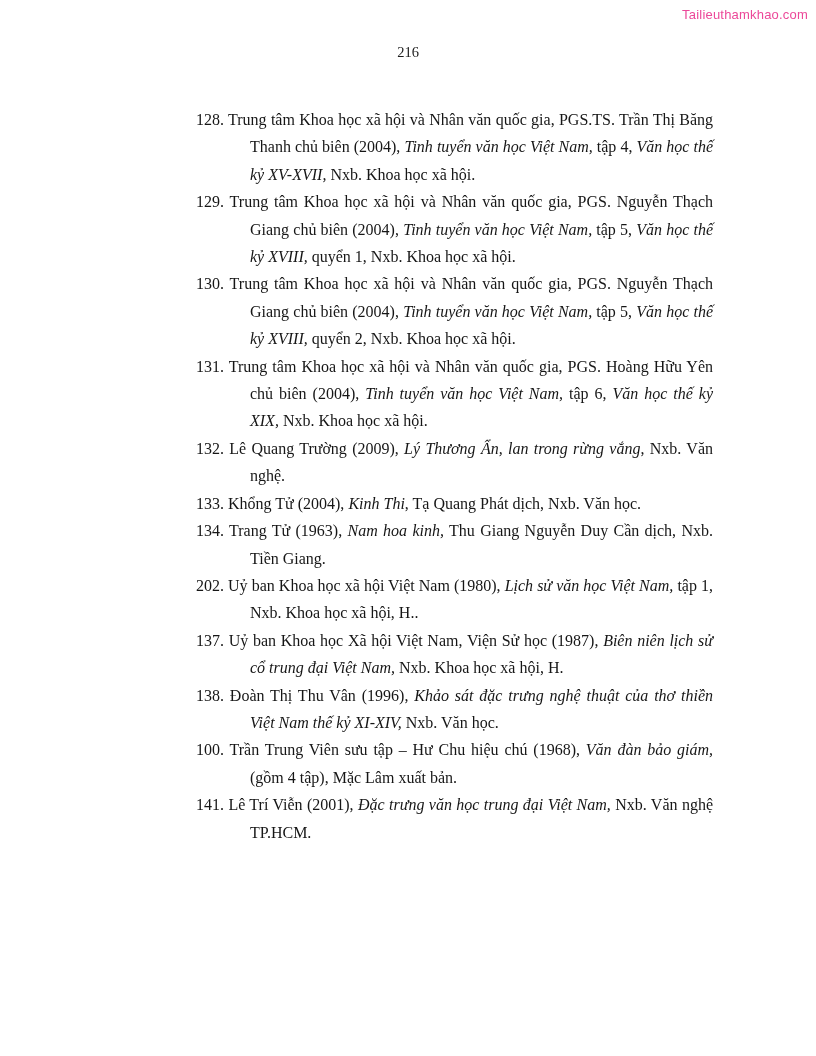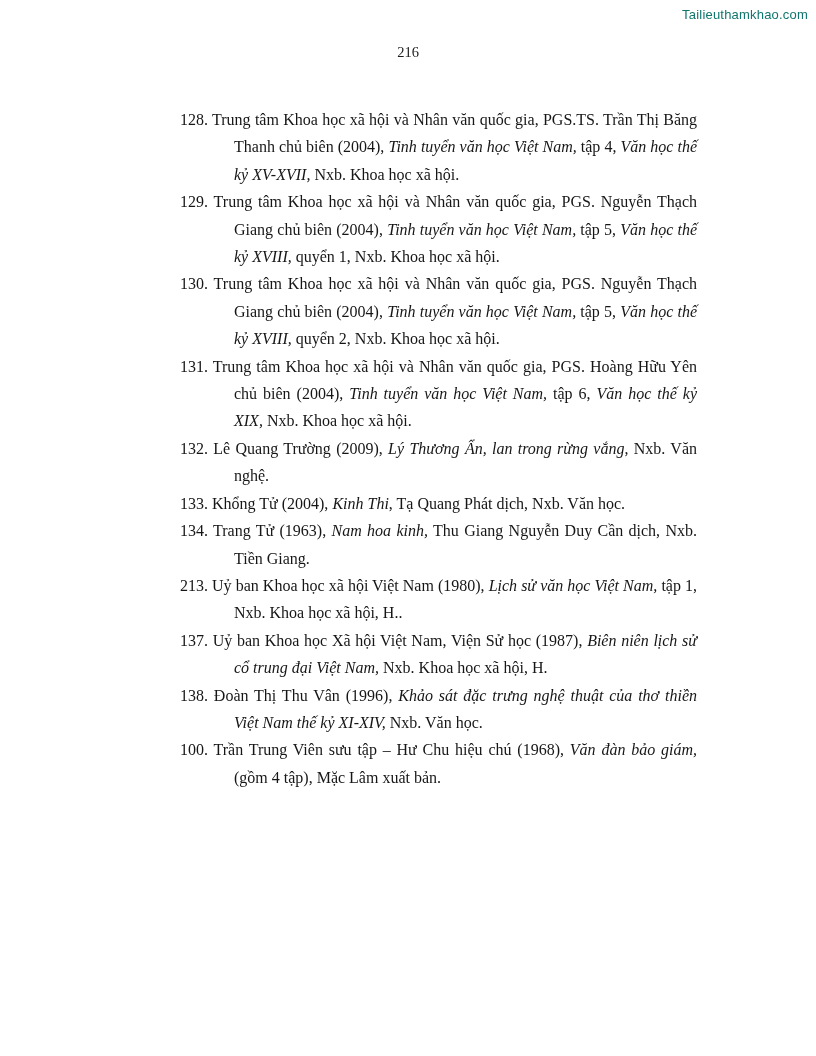--- a/index.html
+++ b/index.html
@@ -10,36 +10,36 @@
     color: #161616;
     position: relative;
     overflow: hidden;
   }
   .watermark {
     position: absolute;
     top: 7px;
     right: 8px;
     font-family: "Liberation Sans", "DejaVu Sans", sans-serif;
     font-size: 13px;
-    color: #0f766e;
+    color: #ec4899;
     letter-spacing: 0.2px;
   }
   .page-number {
     position: absolute;
     top: 44px;
     left: 0;
     width: 100%;
     text-align: center;
     font-size: 14.5px;
     color: #1c1c1c;
   }
   .ref-list {
     position: absolute;
     top: 106px;
-    left: 180px;
+    left: 196px;
     width: 517px;
     font-size: 16px;
     line-height: 27.4px;
     text-align: justify;
   }
   .ref-item {
     padding-left: 54px;
     text-indent: -54px;
   }
   .ref-number { }
@@ -54,17 +54,18 @@
 <div class="page-number">216</div>
 
 <div class="ref-list">
     <div class="ref-item"><span class="ref-number">128. </span><span class="seg-plain">Trung tâm Khoa học xã hội và Nhân văn quốc gia, PGS.TS. Trần Thị Băng Thanh chủ biên (2004), </span><span class="seg-italic">Tinh tuyển văn học Việt Nam,</span><span class="seg-plain"> tập 4, </span><span class="seg-italic">Văn học thế kỷ XV-XVII,</span><span class="seg-plain"> Nxb. Khoa học xã hội.</span></div>
     <div class="ref-item"><span class="ref-number">129. </span><span class="seg-plain">Trung tâm Khoa học xã hội và Nhân văn quốc gia, PGS. Nguyễn Thạch Giang chủ biên (2004), </span><span class="seg-italic">Tinh tuyển văn học Việt Nam,</span><span class="seg-plain"> tập 5, </span><span class="seg-italic">Văn học thế kỷ XVIII,</span><span class="seg-plain"> quyển 1, Nxb. Khoa học xã hội.</span></div>
     <div class="ref-item"><span class="ref-number">130. </span><span class="seg-plain">Trung tâm Khoa học xã hội và Nhân văn quốc gia, PGS. Nguyễn Thạch Giang chủ biên (2004), </span><span class="seg-italic">Tinh tuyển văn học Việt Nam,</span><span class="seg-plain"> tập 5, </span><span class="seg-italic">Văn học thế kỷ XVIII,</span><span class="seg-plain"> quyển 2, Nxb. Khoa học xã hội.</span></div>
     <div class="ref-item"><span class="ref-number">131. </span><span class="seg-plain">Trung tâm Khoa học xã hội và Nhân văn quốc gia, PGS. Hoàng Hữu Yên chủ biên (2004), </span><span class="seg-italic">Tinh tuyển văn học Việt Nam,</span><span class="seg-plain"> tập 6, </span><span class="seg-italic">Văn học thế kỷ XIX,</span><span class="seg-plain"> Nxb. Khoa học xã hội.</span></div>
     <div class="ref-item"><span class="ref-number">132. </span><span class="seg-plain">Lê Quang Trường (2009), </span><span class="seg-italic">Lý Thương Ẩn, lan trong rừng vắng</span><span class="seg-plain">, Nxb. Văn nghệ.</span></div>
     <div class="ref-item"><span class="ref-number">133. </span><span class="seg-plain">Khổng Tử (2004), </span><span class="seg-italic">Kinh Thi</span><span class="seg-plain">, Tạ Quang Phát dịch, Nxb. Văn học.</span></div>
     <div class="ref-item"><span class="ref-number">134. </span><span class="seg-plain">Trang Tử (1963), </span><span class="seg-italic">Nam hoa kinh,</span><span class="seg-plain"> Thu Giang Nguyễn Duy Cần dịch, Nxb. Tiền Giang.</span></div>
-    <div class="ref-item"><span class="ref-number">213. </span><span class="seg-plain">Uỷ ban Khoa học xã hội Việt Nam (1980), </span><span class="seg-italic">Lịch sử văn học Việt Nam,</span><span class="seg-plain"> tập 1, Nxb. Khoa học xã hội, H..</span></div>
+    <div class="ref-item"><span class="ref-number">202. </span><span class="seg-plain">Uỷ ban Khoa học xã hội Việt Nam (1980), </span><span class="seg-italic">Lịch sử văn học Việt Nam,</span><span class="seg-plain"> tập 1, Nxb. Khoa học xã hội, H..</span></div>
     <div class="ref-item"><span class="ref-number">137. </span><span class="seg-plain">Uỷ ban Khoa học Xã hội Việt Nam, Viện Sử học (1987), </span><span class="seg-italic">Biên niên lịch sử cổ trung đại Việt Nam,</span><span class="seg-plain"> Nxb. Khoa học xã hội, H.</span></div>
     <div class="ref-item"><span class="ref-number">138. </span><span class="seg-plain">Đoàn Thị Thu Vân (1996), </span><span class="seg-italic">Khảo sát đặc trưng nghệ thuật của thơ thiền Việt Nam thế kỷ XI-XIV,</span><span class="seg-plain"> Nxb. Văn học.</span></div>
     <div class="ref-item"><span class="ref-number">100. </span><span class="seg-plain">Trần Trung Viên sưu tập – Hư Chu hiệu chú (1968), </span><span class="seg-italic">Văn đàn bảo giám,</span><span class="seg-plain"> (gồm 4 tập), Mặc Lâm xuất bản.</span></div>
+    <div class="ref-item"><span class="ref-number">141. </span><span class="seg-plain">Lê Trí Viễn (2001), </span><span class="seg-italic">Đặc trưng văn học trung đại Việt Nam,</span><span class="seg-plain"> Nxb. Văn nghệ TP.HCM.</span></div>
   </div>
 
 </body></html>

